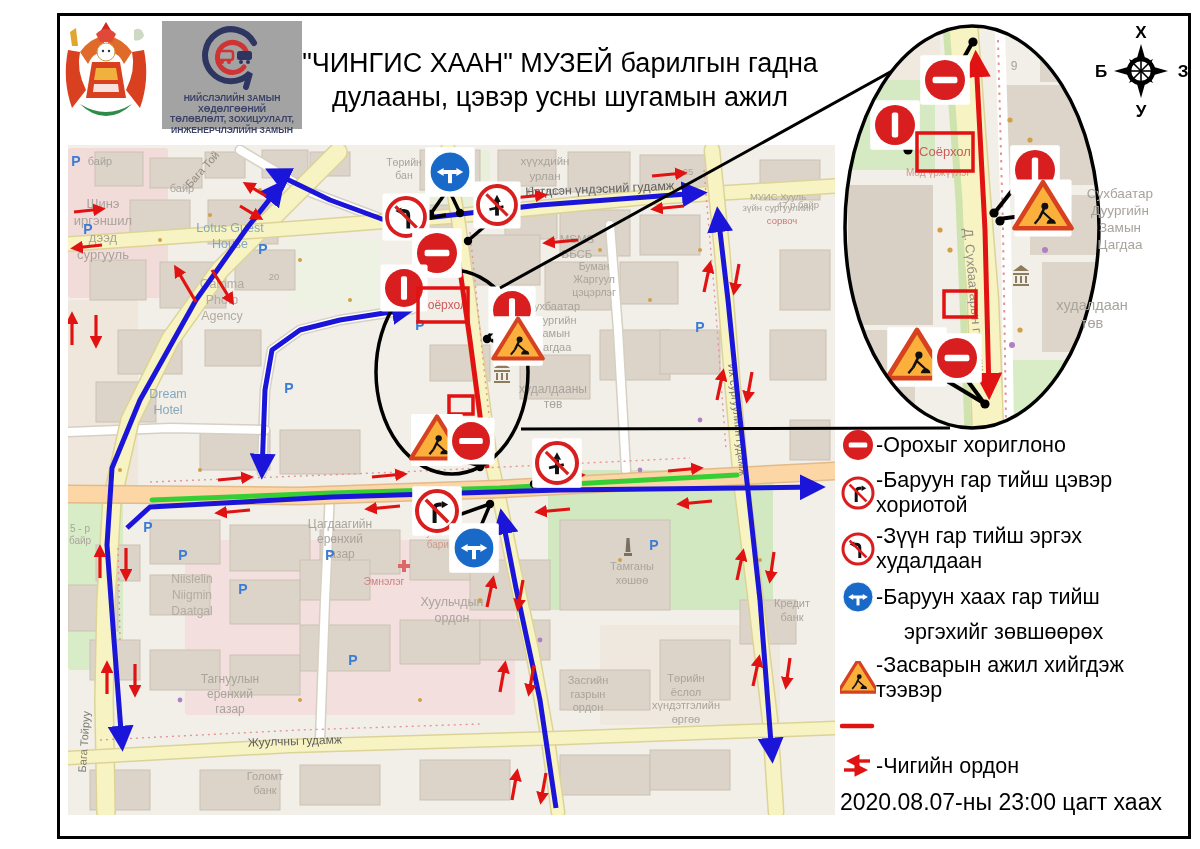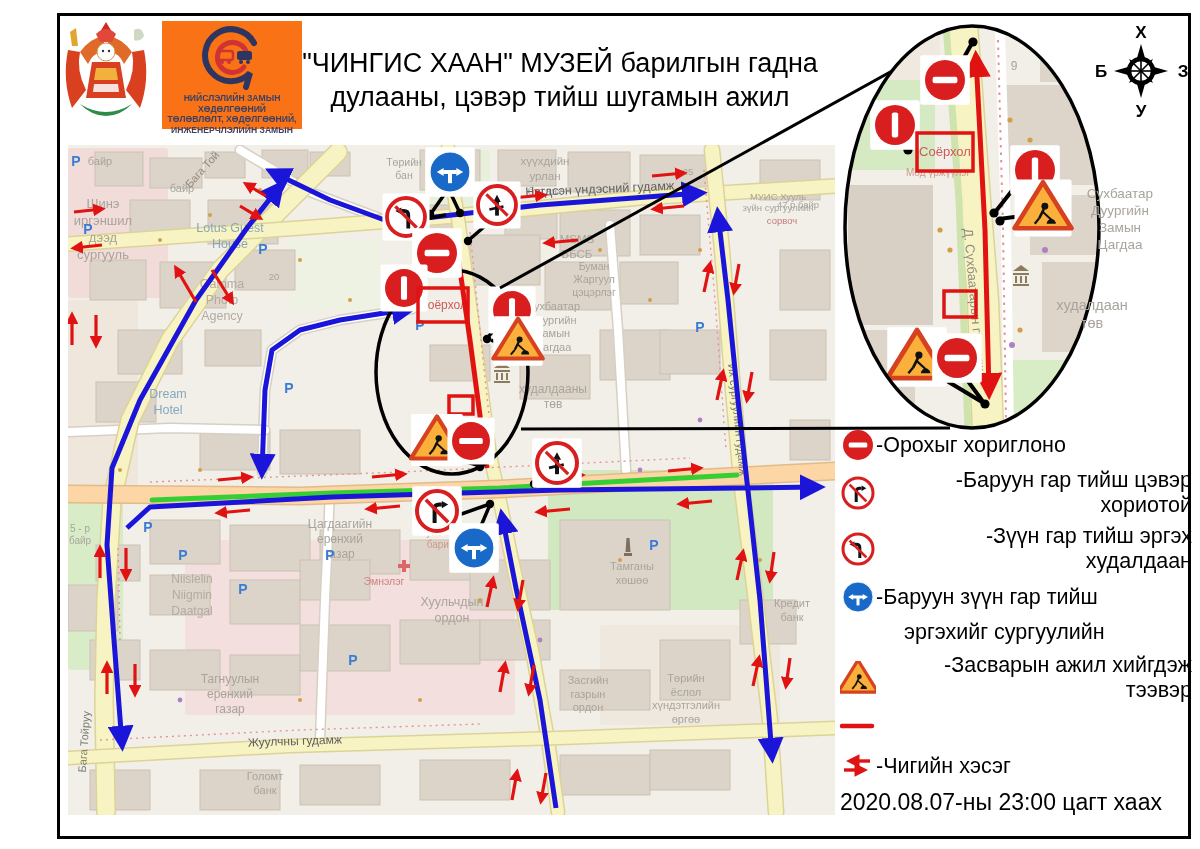--- a/index.html
+++ b/index.html
@@ -3,28 +3,28 @@
 <meta charset="utf-8">
 <style>
   html,body{margin:0;padding:0;background:#fff;}
   #page{position:relative;width:1200px;height:849px;background:#fff;overflow:hidden;
         font-family:"Liberation Sans",sans-serif;}
   #frame{position:absolute;left:57px;top:13px;width:1128px;height:820px;border:3px solid #000;}
   #scene{position:absolute;left:0;top:0;}
   svg text{font-family:"Liberation Sans",sans-serif;}
   #title{position:absolute;left:300px;top:46px;width:520px;text-align:center;
          font-size:27px;line-height:34px;color:#000;}
-  #orgbox{position:absolute;left:162px;top:21px;width:140px;height:108px;background:#f97316;}
+  #orgbox{position:absolute;left:162px;top:21px;width:140px;height:108px;background:#a3a3a3;}
   #orgname{position:absolute;left:0;top:72px;width:140px;text-align:center;
            font-size:8.6px;line-height:10.5px;font-weight:bold;color:#3a4066;}
   #emblem{position:absolute;left:60px;top:20px;}
   #legend{position:absolute;left:840px;top:428px;width:352px;color:#000;}
   .lrow{display:flex;align-items:center;margin-bottom:6px;}
   .lrow svg{flex:0 0 36px;}
-  .ltext{font-size:21.5px;letter-spacing:0;text-align:right;}
+  .ltext{font-size:21.5px;letter-spacing:0;}
   .l2{margin-left:64px;font-size:21.5px;margin-top:2px;margin-bottom:8px;}
   .ldate{font-size:23px;margin-top:6px;}
 </style>
 </head>
 <body>
 <div id="page">
 
 <div id="frame"></div>
 
 <svg id="emblem" width="92" height="106" viewBox="0 0 92 106">
@@ -51,28 +51,28 @@
     <path d="M 84,30 A 15,15 0 1 0 82,46" fill="none" stroke="#cf3333" stroke-width="5" stroke-linecap="round"></path>
     <rect x="56" y="30" width="15" height="9" rx="2.5" fill="none" stroke="#cf3333" stroke-width="2.5"></rect>
     <rect x="75" y="30" width="15" height="9" rx="2.5" fill="#2e3560"></rect>
     <circle cx="60" cy="41" r="2" fill="#cf3333"></circle>
         <circle cx="67" cy="41" r="2" fill="#cf3333"></circle>
     <circle cx="79" cy="41" r="2" fill="#2e3560"></circle>
         <circle cx="86" cy="41" r="2" fill="#2e3560"></circle>
   </svg>
   <div id="orgname">
     <div>НИЙСЛЭЛИЙН ЗАМЫН ХӨДӨЛГӨӨНИЙ</div>
-    <div>ТӨЛӨВЛӨЛТ, ХӨДӨЛГӨӨНИЙ,</div>
+    <div>ТӨЛӨВЛӨЛТ, ЗОХИЦУУЛАЛТ,</div>
     <div>ИНЖЕНЕРЧЛЭЛИЙН ЗАМЫН</div>
   </div>
 </div>
 
 <div id="title">
   <div>"ЧИНГИС ХААН" МУЗЕЙ барилгын гадна</div>
-  <div>дулааны, цэвэр тийш шугамын ажил</div>
+  <div>дулааны, цэвэр усны шугамын ажил</div>
 </div>
 
 <svg id="scene" width="1200" height="849" viewBox="0 0 1200 849">
       <defs>
         <marker id="mB" viewBox="0 0 10 10" refX="7" refY="5" markerWidth="5.2" markerHeight="5.2" orient="auto-start-reverse">
           <path d="M0,0L10,5L0,10z" fill="#1b15d9"></path>
         </marker>
         <marker id="mR" viewBox="0 0 10 10" refX="7" refY="5" markerWidth="4" markerHeight="4" orient="auto-start-reverse">
           <path d="M0,0L10,5L0,10z" fill="#e11212"></path>
         </marker>
@@ -577,23 +577,23 @@
       <div class="lrow">
         <svg width="36" height="34" viewBox="-18 -17 36 34">
           <g transform="translate(0,0)">
             <circle r="15" fill="#1869c8" stroke="#fff" stroke-width="0.8999999999999999"></circle>
             <line x1="0" y1="8.4" x2="0" y2="0" stroke="#fff" stroke-width="3"></line>
             <line x1="-5.1000000000000005" y1="0" x2="5.1000000000000005" y2="0" stroke="#fff" stroke-width="3"></line>
             <path d="M -4.8,-3 L -4.8,3 L -9.9,0 z" fill="#fff"></path>
             <path d="M 4.8,-3 L 4.8,3 L 9.9,0 z" fill="#fff"></path>
           </g>
         </svg>
-        <span class="ltext">-Баруун зүүн гар тийш</span>
+        <span class="ltext">-Баруун хаах гар тийш</span>
       </div>
-      <div class="l2">эргэхийг сургуулийн</div>
+      <div class="l2">эргэхийг зөвшөөрөх</div>
       <div class="lrow">
         <svg width="36" height="34" viewBox="-18 -17 36 34">
           <g transform="translate(0,0)">
             <rect x="-19.84" y="-19.84" width="39.68" height="39.68" fill="#fff" rx="2"></rect>
             <path d="M 0,-17.92 L 19.84,14.08 L -19.84,14.08 z" fill="#fbb03b" stroke="#d64220" stroke-width="3.2" stroke-linejoin="round"></path>
             <circle cx="1.28" cy="-1.28" r="2.4" fill="#111"></circle>
             <line x1="0.64" y1="0.64" x2="-2.56" y2="7.04" stroke="#111" stroke-width="1.76"></line>
             <line x1="-2.56" y1="7.04" x2="-5.76" y2="10.88" stroke="#111" stroke-width="1.6"></line>
             <line x1="-0.64" y1="2.24" x2="6.4" y2="8.64" stroke="#111" stroke-width="1.44"></line>
             <path d="M 2.56,10.88 a 3.2,3.2 0 0 1 6.4,0 z" fill="#111"></path>
@@ -604,18 +604,18 @@
       <div class="lrow">
         <svg width="36" height="34" viewBox="-18 -17 36 34">
           <line x1="-16" y1="0" x2="14" y2="0" stroke="#e11212" stroke-width="4.5" stroke-linecap="round"></line>
         </svg>
       </div>
       <div class="lrow">
         <svg width="36" height="34" viewBox="-18 -17 36 34">
           <line x1="12" y1="-5" x2="-8" y2="-5" stroke="#e11212" stroke-width="3.4" marker-end="url(#mR)"></line>
           <line x1="-14" y1="4" x2="6" y2="4" stroke="#e11212" stroke-width="3.4" marker-end="url(#mR)"></line>
         </svg>
-        <span class="ltext">-Чигийн хэсэг</span>
+        <span class="ltext">-Чигийн ордон</span>
       </div>
       <div class="ldate">2020.08.07-ны 23:00 цагт хаах</div>
     </div>
 
 </div>
 
 </body></html>

